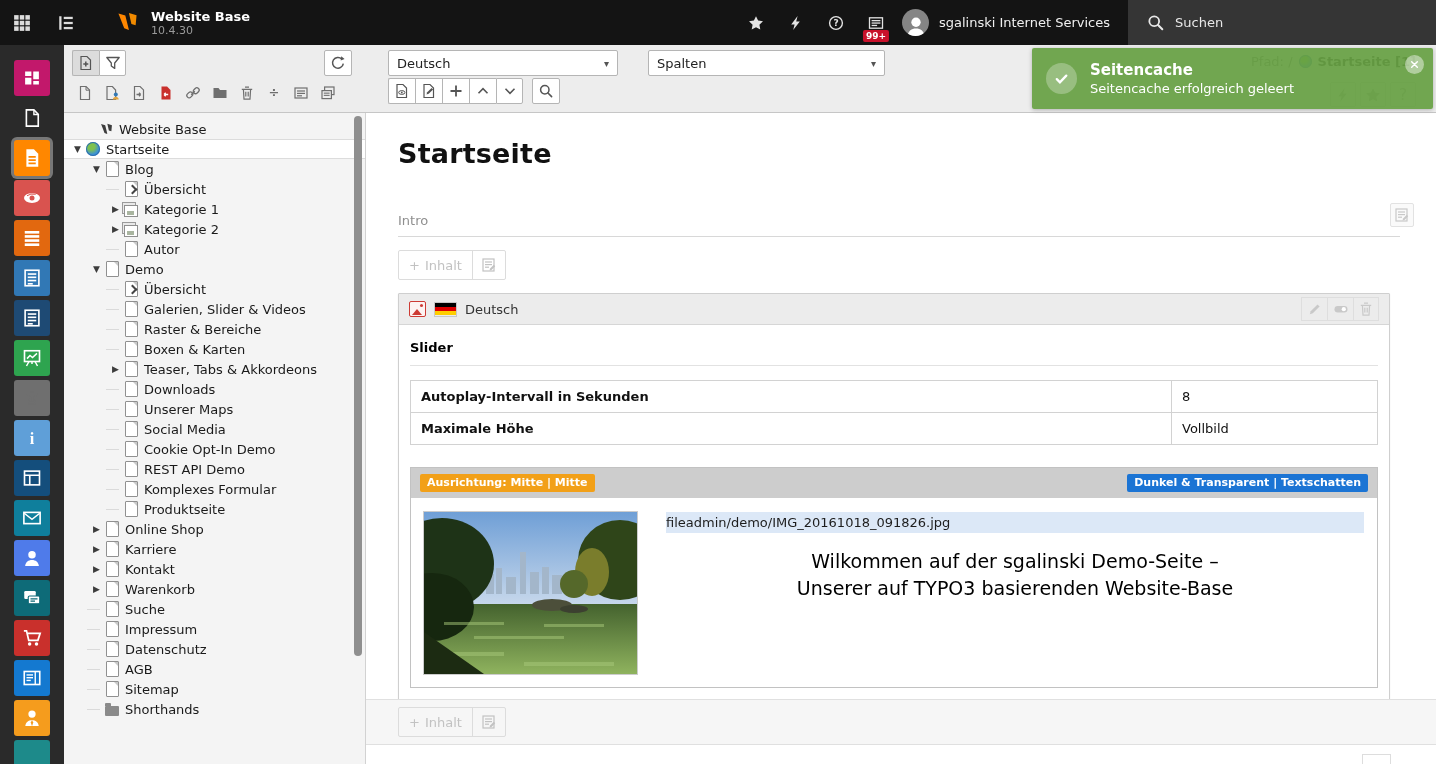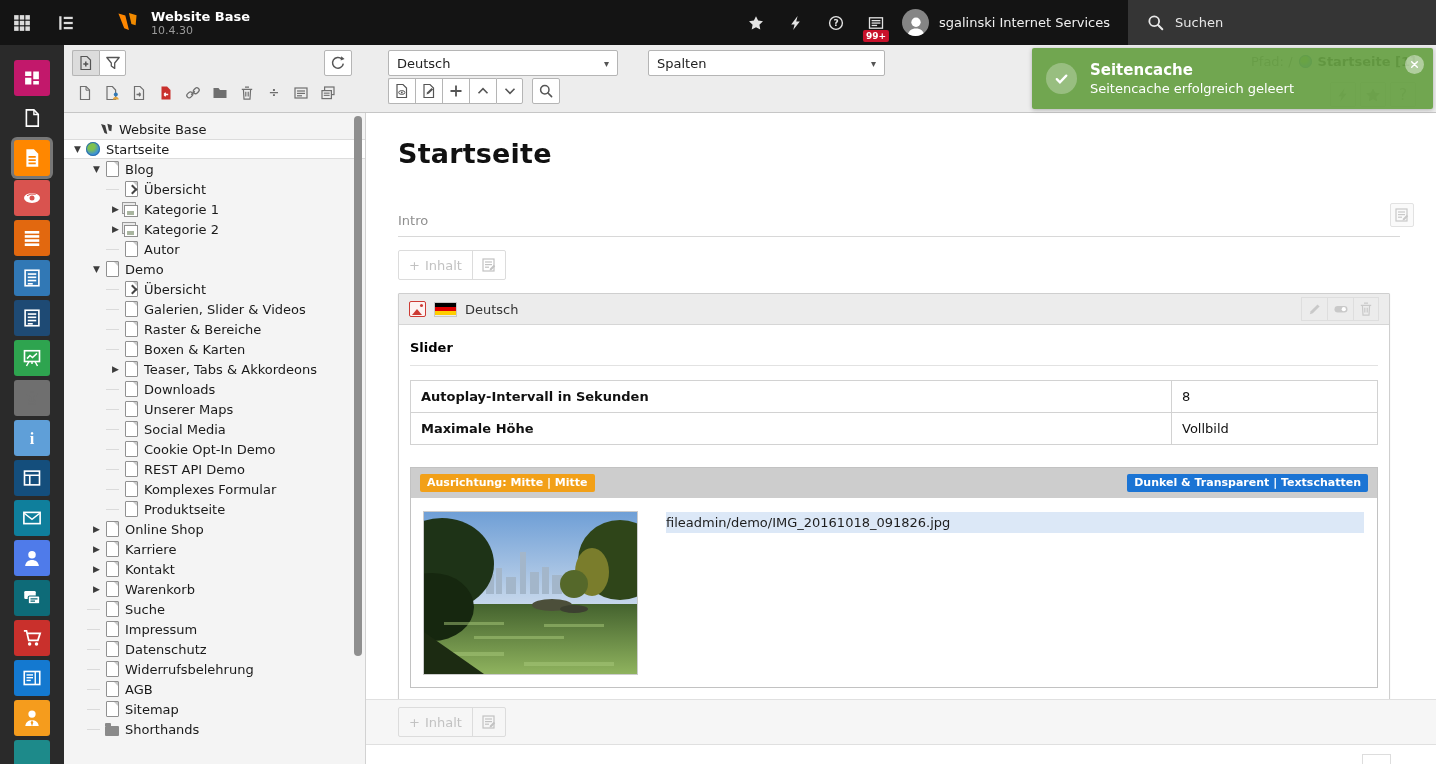--- a/index.html
+++ b/index.html
@@ -768,27 +768,20 @@
           <span class="ti-page"></span>
         </span>
         <span class="tlabel">Impressum</span>
       </div>
       <div class="trow" style="padding-left: 26px;">
         <span class="exp line"></span>
         <span class="ticon">
           <span class="ti-page"></span>
         </span>
         <span class="tlabel">Datenschutz</span>
-      </div>
-      <div class="trow" style="padding-left: 26px;">
-        <span class="exp line"></span>
-        <span class="ticon">
-          <span class="ti-page"></span>
-        </span>
-        <span class="tlabel">Widerrufsbelehrung</span>
       </div>
       <div class="trow" style="padding-left: 26px;">
         <span class="exp line"></span>
         <span class="ticon">
           <span class="ti-page"></span>
         </span>
         <span class="tlabel">AGB</span>
       </div>
       <div class="trow" style="padding-left: 26px;">
         <span class="exp line"></span>
@@ -942,20 +935,22 @@
                     <rect x="10" y="140" width="70" height="4"></rect>
                     <rect x="120" y="112" width="60" height="3"></rect>
                     <rect x="100" y="150" width="90" height="4"></rect>
                   </g>
                 <path d="M0 120 60 162H0z" fill="#1c2b12"></path>
               </svg>
             </div>
             <div class="pright">
               <div class="filebar">fileadmin/demo/IMG_20161018_091826.jpg</div>
               <div class="welcome">
+                <div>Wilkommen auf der sgalinski Demo-Seite –</div>
+                <div>Unserer auf TYPO3 basierenden Website-Base</div>
               </div>
             </div>
           </div>
         </div>
       </div>
     </div>
   </div>
 
   <div class="bstrip">
     <div class="ghostbtn">

